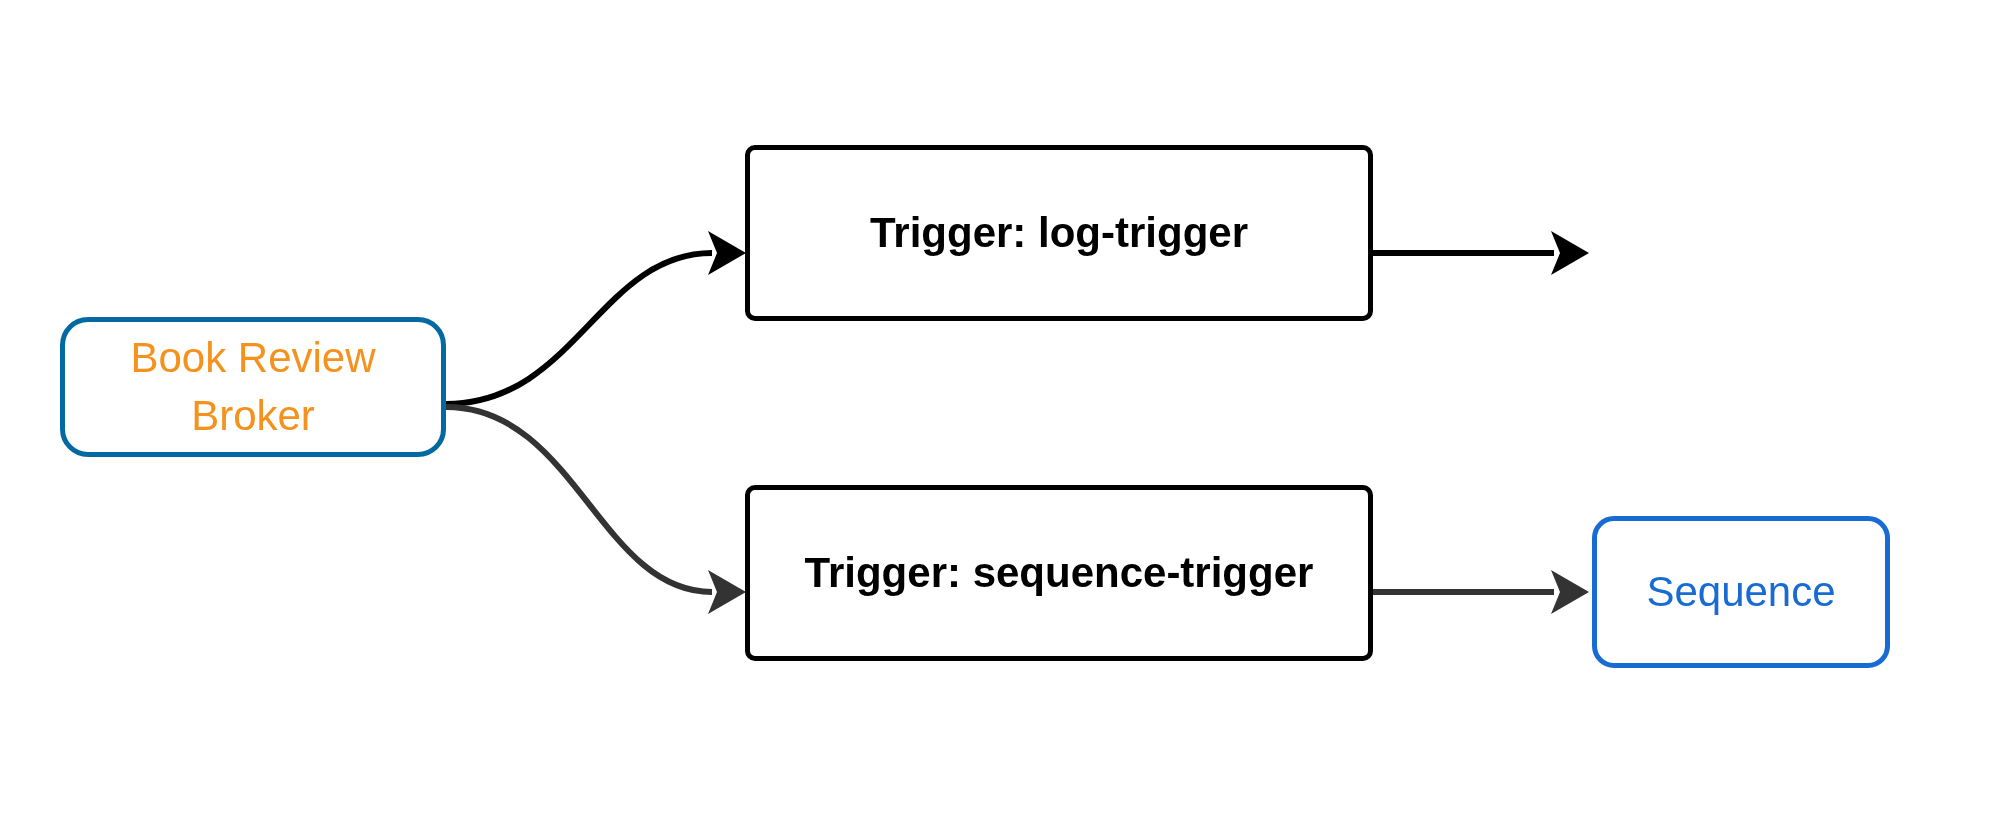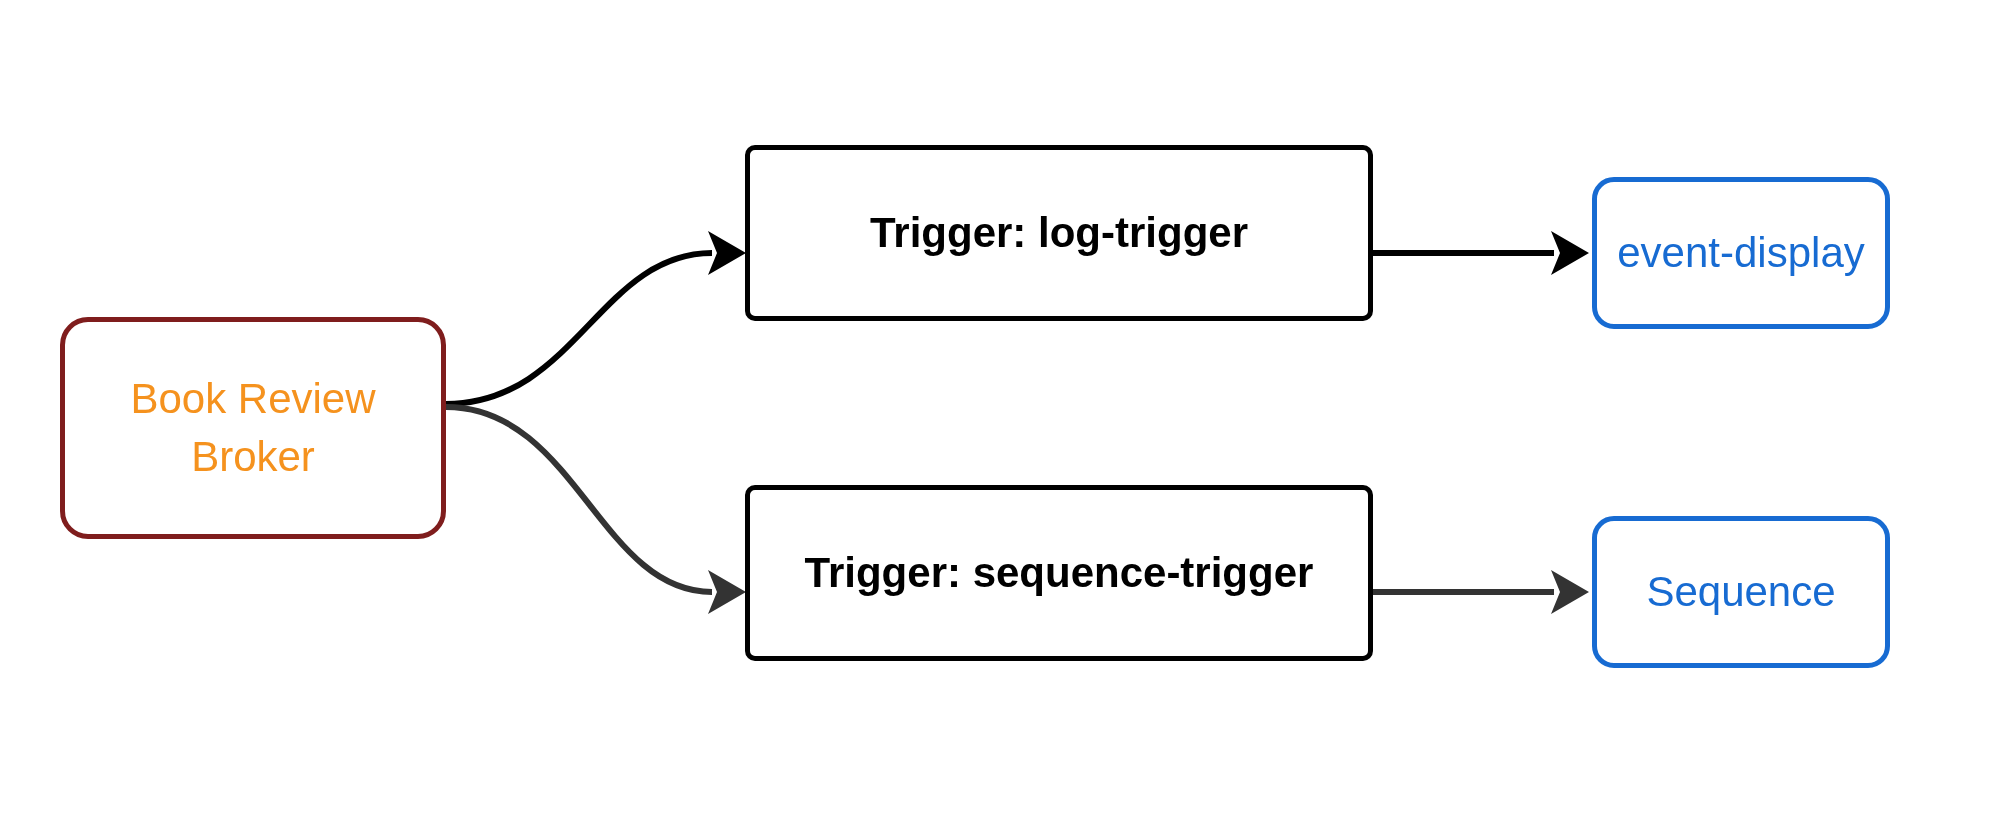--- a/index.html
+++ b/index.html
@@ -15,22 +15,22 @@
     position:absolute;
     background:#ffffff;
     box-sizing:border-box;
     display:flex;
     flex-direction:column;
     align-items:center;
     justify-content:center;
     text-align:center;
   }
   .node-broker{
-    left:60px;top:317px;width:386px;height:222px;
-    border:5px solid #7f1d1d;
+    left:60px;top:317px;width:386px;height:140px;
+    border:5px solid #0369a1;
     border-radius:28px;
     color:#F5921E;
     font-size:42px;line-height:58px;
   }
   .node-broker .wrap{max-width:300px;}
   .node-trigger{
     left:745px;width:628px;height:176px;
     border:5px solid #000000;
     border-radius:10px;
     color:#000000;
@@ -74,21 +74,18 @@
   </div>
 
   <div class="node node-trigger node-trigger-log">
     <div class="node-title">Trigger: log-trigger</div>
   </div>
 
   <div class="node node-trigger node-trigger-sequence">
     <div class="node-title">Trigger: sequence-trigger</div>
   </div>
 
-  <div class="node node-blue node-event-display">
-    <span>event-display</span>
-  </div>
 
   <div class="node node-blue node-sequence">
     <span>Sequence</span>
   </div>
 
 </div>
 
 </body></html>

